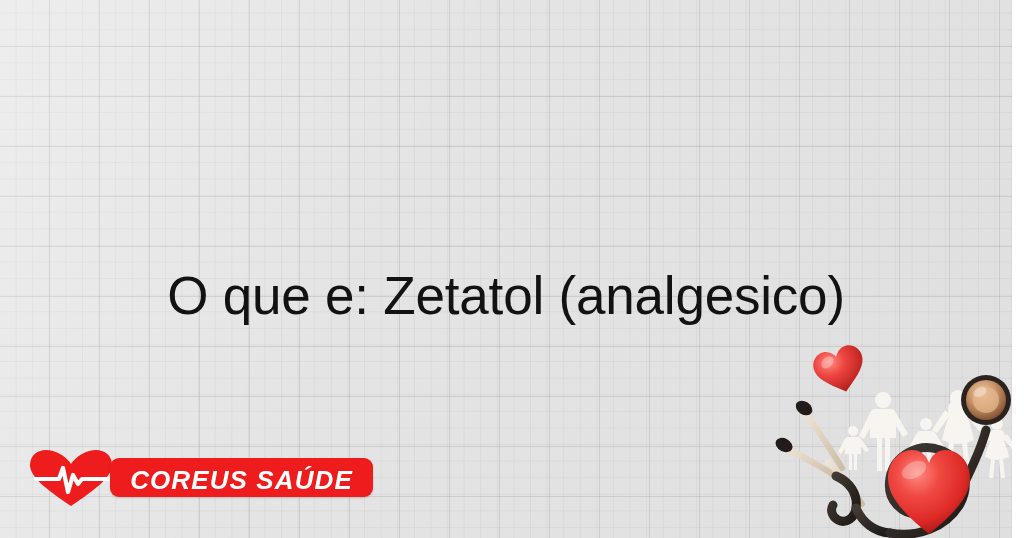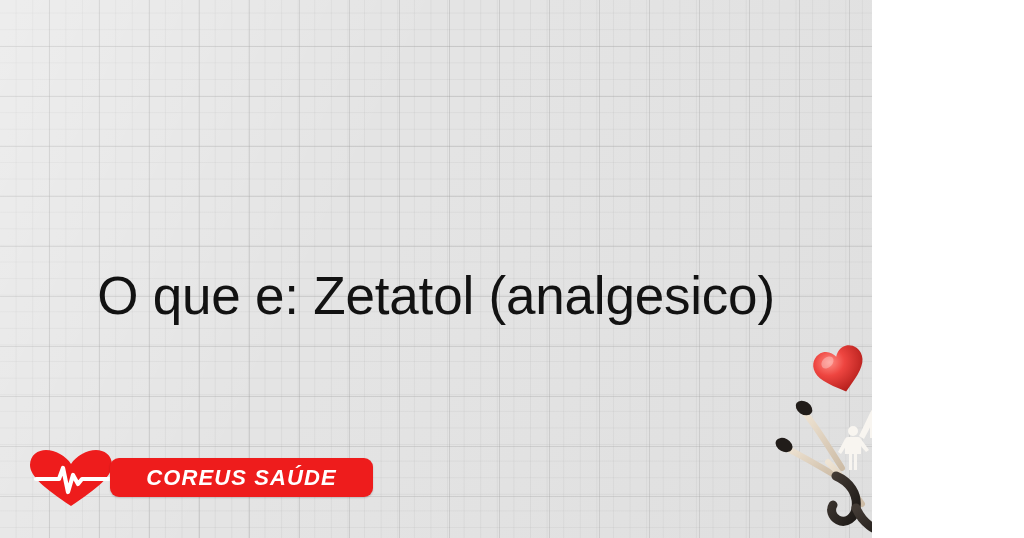--- a/index.html
+++ b/index.html
@@ -2,21 +2,21 @@
 <html><head>
 <meta charset="utf-8">
 <style>
   html, body {
     margin: 0;
     padding: 0;
     background: #ffffff;
   }
   #stage {
     position: relative;
-    width: 872px;
+    width: 1012px;
     height: 538px;
     overflow: hidden;
     background-color: #fde047;
     font-family: "Liberation Sans", sans-serif;
   }
 
   
   #grid-bg {
     position: absolute;
     inset: 0;
@@ -81,21 +81,21 @@
     background: #ee1c1c;
     border-radius: 9px;
     box-shadow: 0 1px 2px rgba(0,0,0,0.18);
   }
   #brand-badge-text {
     position: absolute;
     left: 0;
     right: 0;
     top: 7px;
     text-align: center;
-    font-size: 22px;
+    font-size: 26px;
     font-weight: bold;
     font-style: italic;
     color: #ffffff;
     letter-spacing: 1.1px;
   }
 
   
   #medical-collage {
     position: absolute;
     left: 770px;

